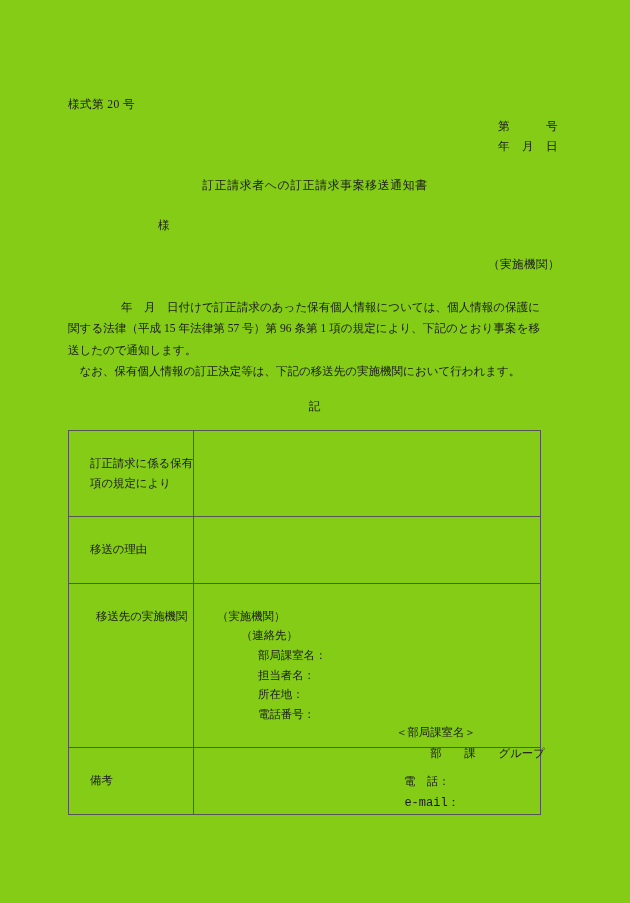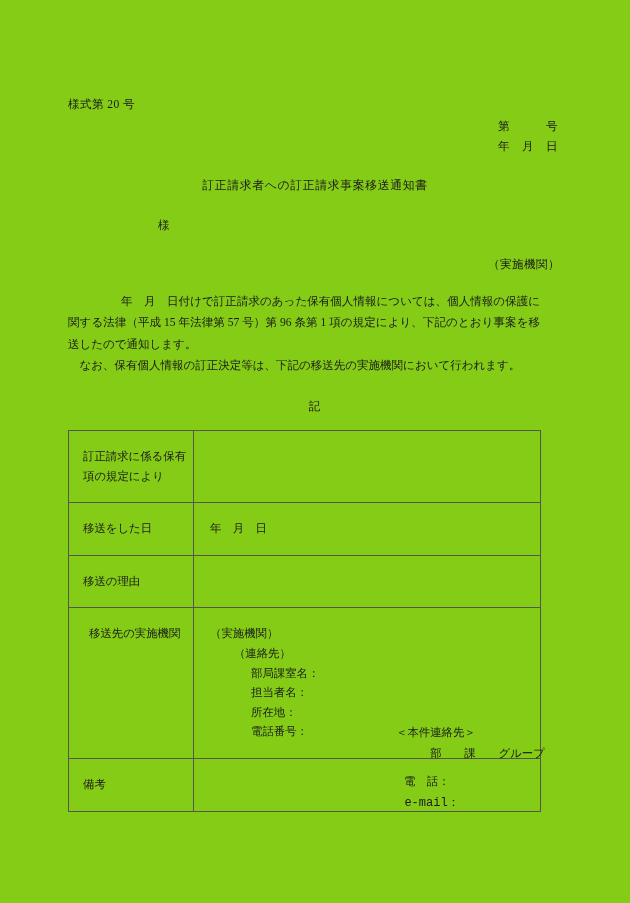--- a/index.html
+++ b/index.html
@@ -62,21 +62,21 @@
   .issuer {
     right: 70px;
     top: 255px;
     font-size: 11.6px;
     letter-spacing: 0.4px;
   }
 
   
   .body-block {
     left: 68px;
-    top: 291px;
+    top: 297px;
     width: 472px;
     font-size: 11.5px;
     line-height: 1.85;
     text-align: justify;
   }
   .body-block p {
     margin: 0;
   }
   .p-indent-5 { text-indent: 4.6em; }
   .p-indent-1 { text-indent: 1em; }
@@ -94,21 +94,21 @@
   
   .form-table {
     left: 68px;
     top: 430px;
     width: 472px;
     border-collapse: collapse;
     table-layout: fixed;
   }
   .form-table td {
     border: 1px solid #555555;
-    padding: 11px;
+    padding: 18px;
     vertical-align: top;
     font-size: 11.4px;
     line-height: 1.72;
     margin-left: 19px;
   }
   .col-label { width: 125px; }
   .col-value { width: 347px; }
 
   .cell-label {
     padding: 5px 0 5px 3px;
@@ -179,32 +179,20 @@
           <div class="cell-label">
             <div>訂正請求に係る保有</div>
             <div>項の規定により</div>
           </div>
         </td>
         <td>
           <div class="cell-value"></div>
         </td>
       </tr>
 
-      <tr class="row-h2">
-        <td>
-          <div class="cell-label">
-            <div>移送をした日</div>
-          </div>
-        </td>
-        <td>
-          <div class="cell-value">
-            <div>年　月　日</div>
-          </div>
-        </td>
-      </tr>
 
       <tr class="row-h3">
         <td>
           <div class="cell-label">
             <div>移送の理由</div>
           </div>
         </td>
         <td>
           <div class="cell-value"></div>
         </td>
@@ -235,19 +223,19 @@
           </div>
         </td>
         <td>
           <div class="cell-value"></div>
         </td>
       </tr>
     </tbody>
   </table>
 
   <div class="abs footer-contact">
-    <div>＜本件連絡先＞</div>
+    <div>＜部局課室名＞</div>
     <div class="fc-line-dept">部　　課　　グループ</div>
     <div class="fc-line-tel">電　話：</div>
     <div class="fc-line-mail">e-mail：</div>
   </div>
 
 </div>
 
 </body></html>

